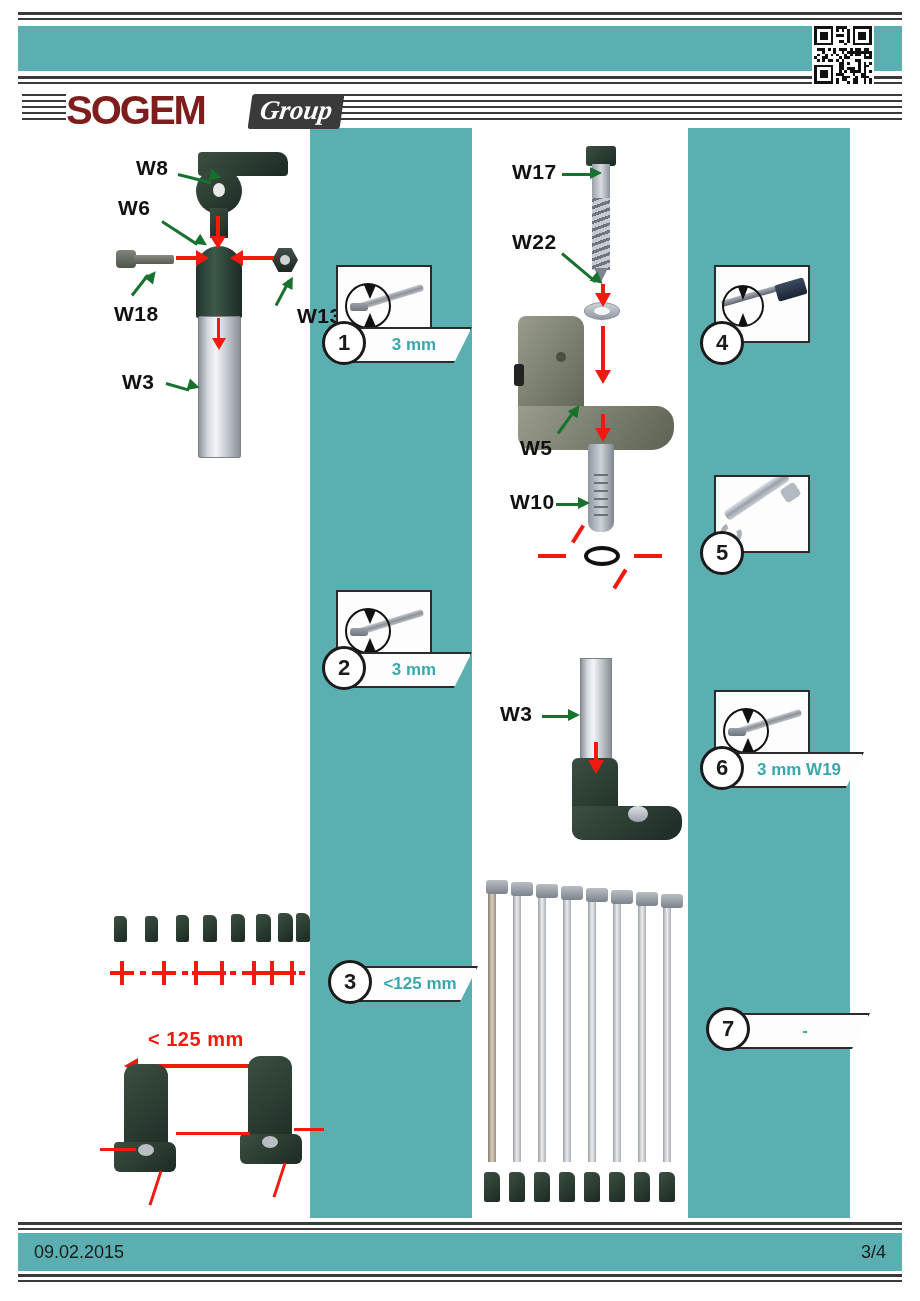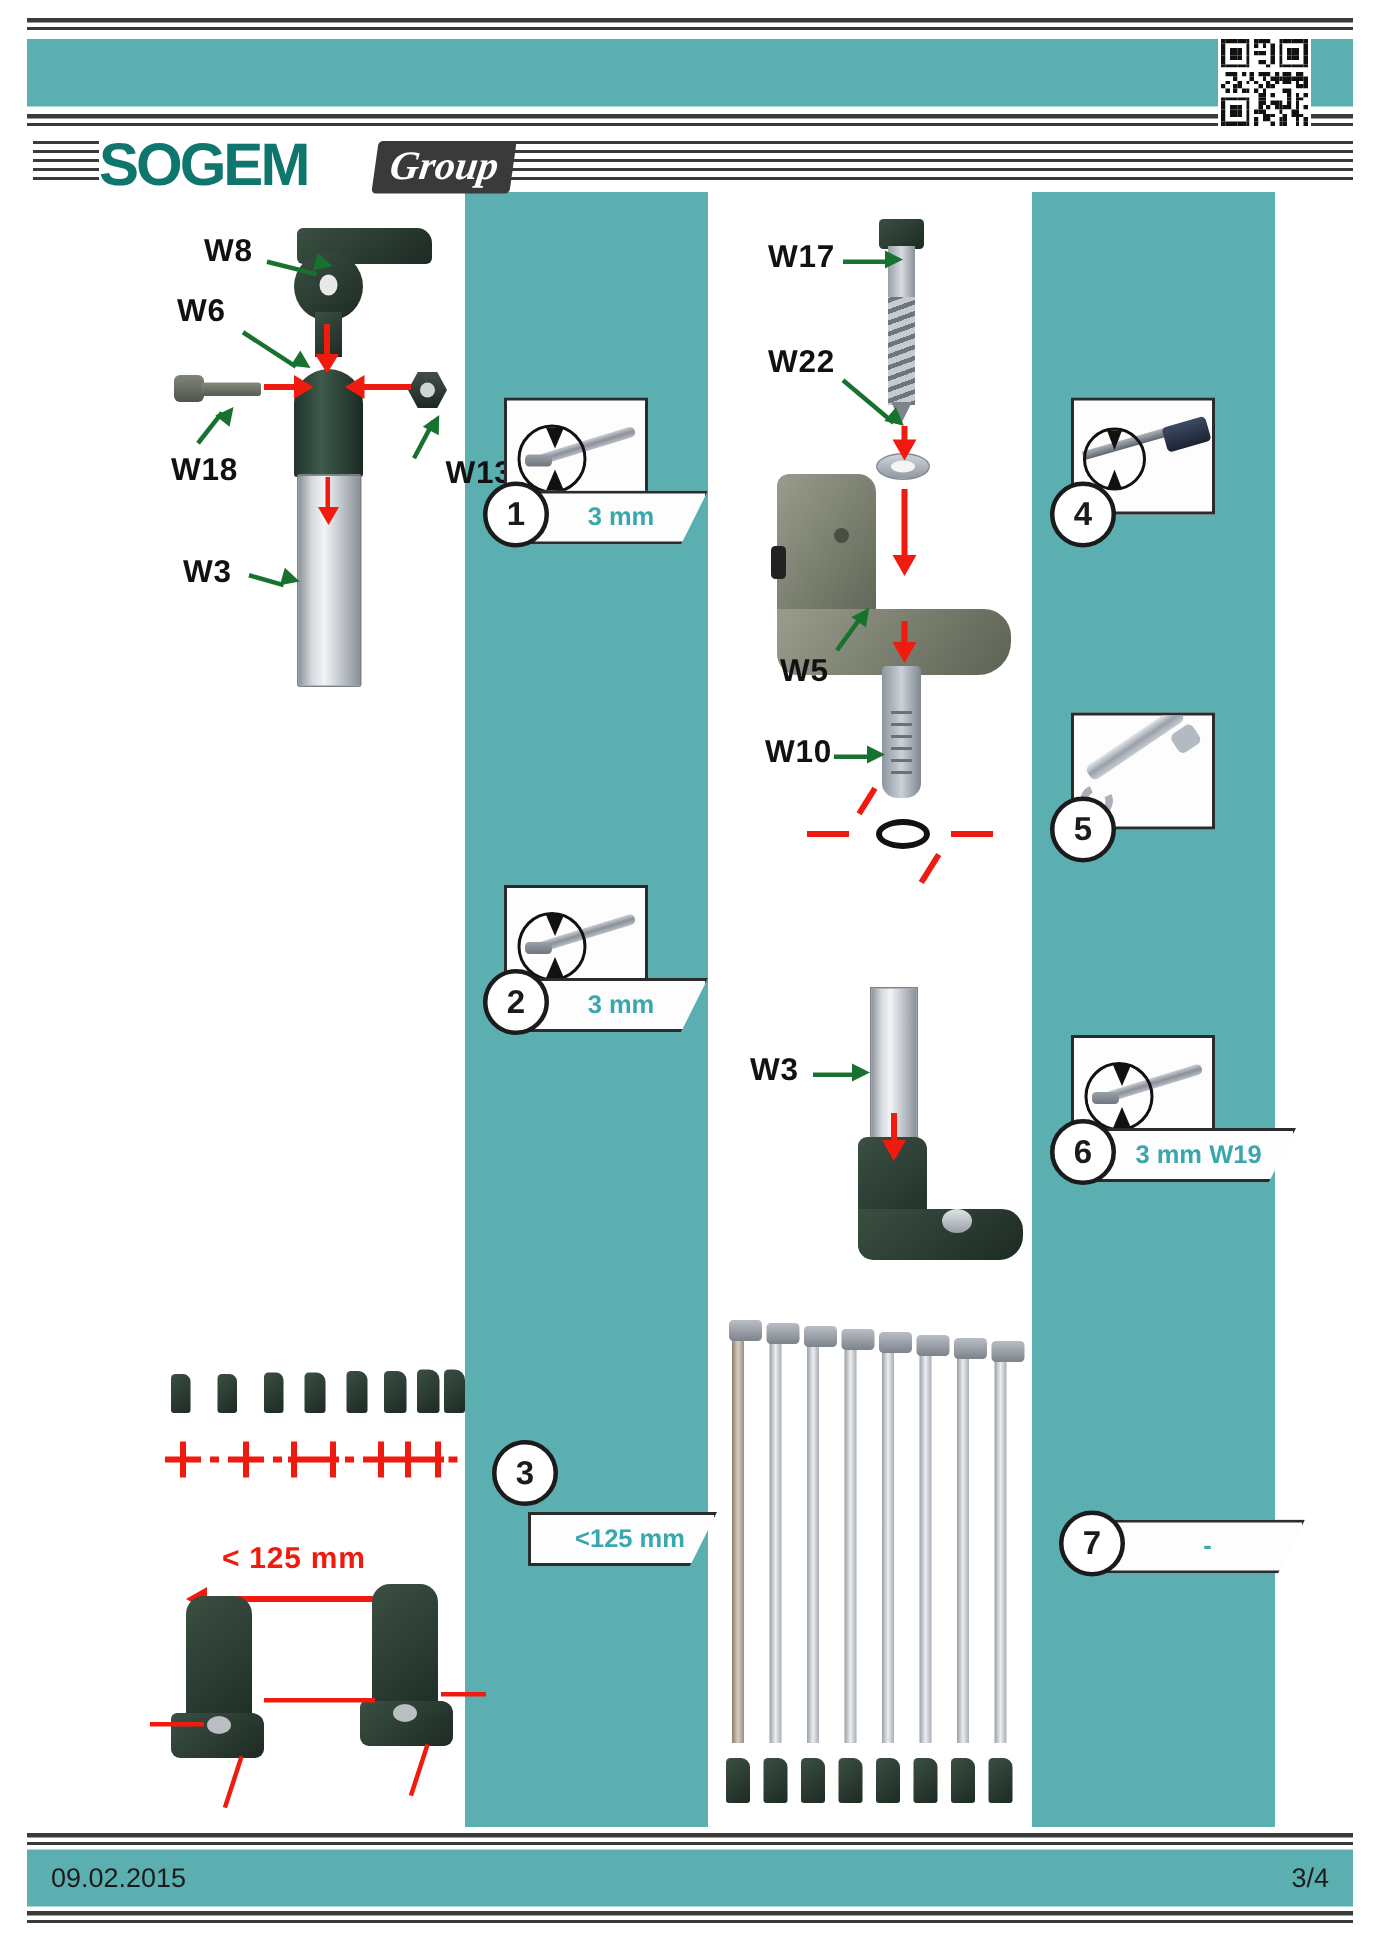--- a/index.html
+++ b/index.html
@@ -31,21 +31,21 @@
   #logo { position: absolute; left: 22px; top: 88px; width: 880px; height: 44px; }
   #logo .stripes-l, #logo .stripes-r {
     position: absolute; top: 4px; height: 32px;
   }
   #logo .stripes-l { left: 0; width: 44px; }
   #logo .stripes-r { left: 290px; width: 590px; }
   #logo .st { position: absolute; left: 0; width: 100%; height: 2px; background: #3a3a3a; }
   .logo-text {
     position: absolute; left: 44px; top: 0;
     font-size: 40px; font-weight: bold; letter-spacing: -2px;
-    color: #0f766e; font-family: "Liberation Sans", sans-serif;
+    color: #7f1d1d; font-family: "Liberation Sans", sans-serif;
     -webkit-text-stroke: 0;
   }
   .logo-group {
     position: absolute; left: 228px; top: 6px;
     font-family: "Liberation Serif", serif;
     font-style: italic; font-weight: bold; font-size: 27px;
     color: #ffffff; background: #3a3a3a;
     padding: 1px 10px 3px 10px;
     transform: skewX(-8deg);
     border-radius: 3px;
@@ -918,21 +918,21 @@
           <div class="ar-b"></div>
       </div>
     </div>
     <div class="banner" style="width:126px;">
       <span>3 mm</span>
     </div>
     <div class="circle">2</div>
   </div>
 
   <div class="step nothumb" style="left:322px; top:838px; width:150px; height:46px;">
-    <div class="banner" style="width:126px;margin-top:42px;">
+    <div class="banner" style="width:126px;">
       <span>&lt;125 mm</span>
     </div>
     <div class="circle">3</div>
   </div>
 
   <div class="step" style="left:694px; top:137px; width:160px; height:100px;">
     <div class="thumb">
       <div class="drill">
         <div class="bit"></div>
           <div class="chuck"></div>

